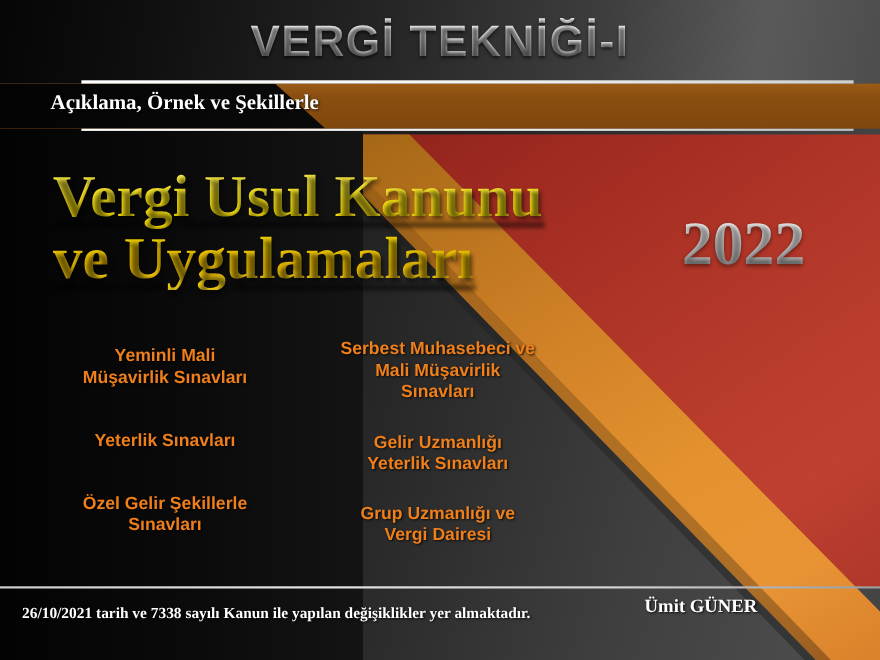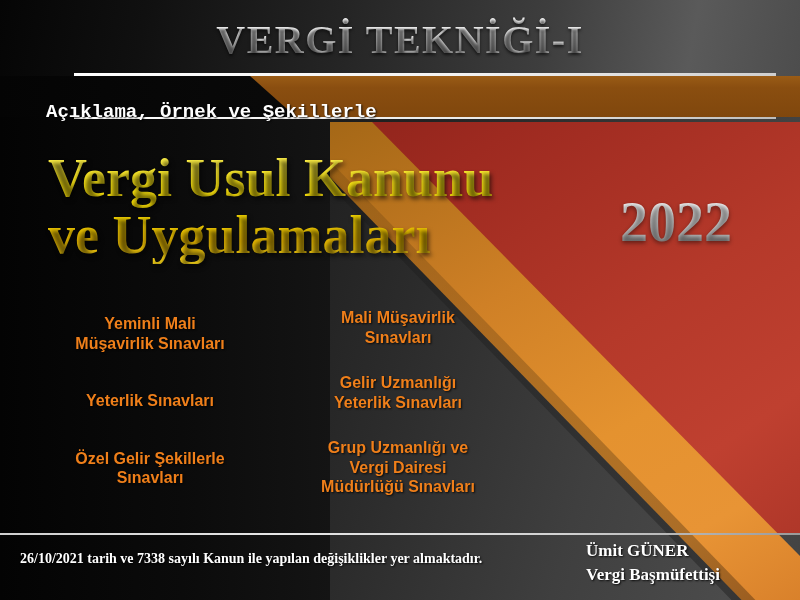--- a/index.html
+++ b/index.html
@@ -82,38 +82,39 @@
   }
 
   
   .main-title{
     position:absolute;left:0;top:16px;width:800px;text-align:center;
     font-size:40px;font-weight:bold;letter-spacing:1.5px;
     background:linear-gradient(180deg,#ffffff 0%,#f6f6f6 38%,#cfcfcf 62%,#9b9b9b 86%,#d8d8d8 100%);
     -webkit-background-clip:text;background-clip:text;color:transparent;
     -webkit-text-fill-color:transparent;
     text-shadow:0 2px 3px rgba(0,0,0,.6);
-    font-family:Liberation Serif, serif;
+    font-family:Liberation Sans, sans-serif;
   }
   .subtitle{
-    position:absolute;left:46px;top:101px;
+    position:absolute;left:46px;top:83px;
     font-size:19px;font-weight:bold;color:#ffffff;
     text-shadow:1px 1px 2px rgba(0,0,0,.85);
-    font-family:Liberation Mono, monospace;
+    font-family:Liberation Serif, serif;
   }
 
   .book-title{
     position:absolute;left:48px;top:150px;width:560px;
     font-size:54px;font-weight:bold;line-height:1.06;
     color:#f2e300;
     background:linear-gradient(180deg,#fff45a 0%,#f7e112 30%,#f0d400 55%,#e8b800 80%,#f5d31a 100%);
     -webkit-background-clip:text;background-clip:text;
     -webkit-text-fill-color:transparent;color:transparent;
     text-shadow:2px 3px 4px rgba(0,0,0,.55);
     font-family:"Liberation Serif", serif;
+    text-decoration:underline;
   }
   .book-title span{display:block;}
 
   .year{
     position:absolute;left:620px;top:190px;
     font-size:56px;font-weight:bold;
     background:linear-gradient(180deg,#ffffff 0%,#fbfbfb 30%,#d6d6d6 58%,#a7a7a7 80%,#efefef 100%);
     -webkit-background-clip:text;background-clip:text;
     -webkit-text-fill-color:transparent;color:transparent;
     text-shadow:0 2px 4px rgba(0,0,0,.45);
@@ -188,33 +189,32 @@
       <span>Yeterlik Sınavları</span>
     </div>
     <div class="exam-item">
       <span>Özel Gelir Şekillerle</span>
       <span>Sınavları</span>
     </div>
   </div>
 
   <div class="exam-col right">
     <div class="exam-item">
+      <span>Serbest Muhasebeci ve</span>
       <span>Mali Müşavirlik</span>
       <span>Sınavları</span>
     </div>
     <div class="exam-item">
       <span>Gelir Uzmanlığı</span>
       <span>Yeterlik Sınavları</span>
     </div>
     <div class="exam-item">
       <span>Grup Uzmanlığı ve</span>
       <span>Vergi Dairesi</span>
-      <span>Müdürlüğü Sınavları</span>
     </div>
   </div>
 
   <div class="foot-note">26/10/2021 tarih ve 7338 sayılı Kanun ile yapılan değişiklikler yer almaktadır.</div>
   <div class="author">
     <span>Ümit GÜNER</span>
-    <span>Vergi Başmüfettişi</span>
   </div>
 
 </div>
 
 </body></html>

